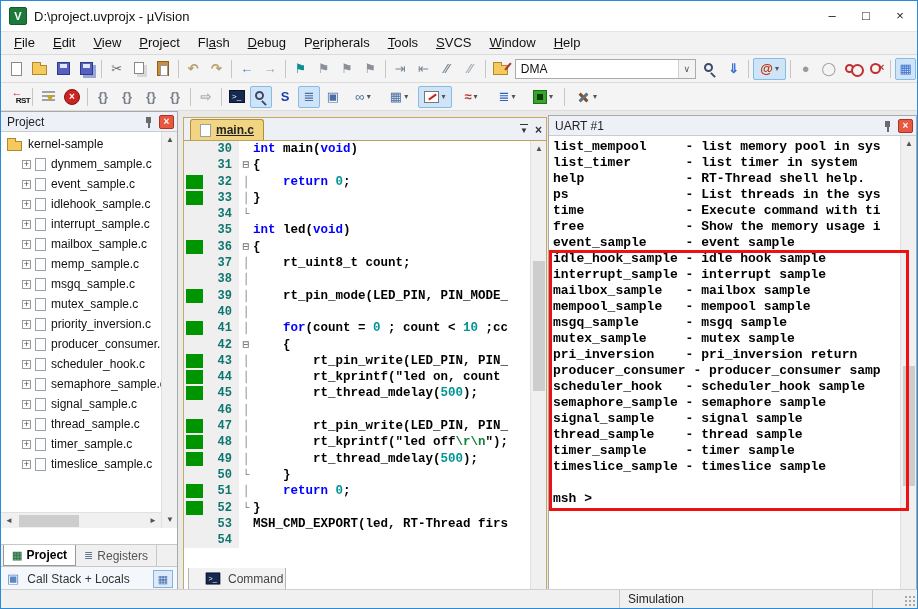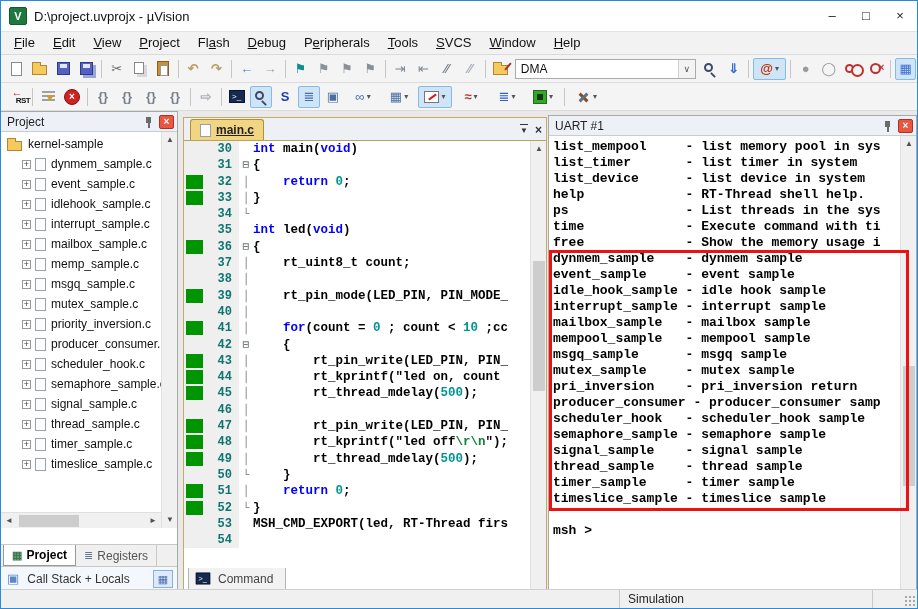--- a/index.html
+++ b/index.html
@@ -130,21 +130,21 @@
   .cmargin { width:21px; background:#efefef; flex:none; }
   .gblock { display:block; width:17px; height:14px; margin:1px 2px; background:#009400; }
   .cnum { width:34px; background:#efefef; color:#0f766e; text-align:right; padding-right:7px; flex:none; font-size:12px; }
   .cfold { width:14px; color:#707a70; text-align:center; font-size:11px; flex:none; }
   .ctext { white-space:pre; }
   .seg-p { color:#000; } .seg-k { color:#0000ff; } .seg-n { color:#009494; } .seg-e { color:#15803d;font-family:Liberation Mono, monospace; }
 
   .e-vscroll { position:absolute; right:0; top:23px; width:16px; bottom:16px; background:#f0f0f0; border-left:1px solid #e0e0e0; }
   .e-vscroll .ar { position:absolute; width:16px; height:16px; line-height:16px; }
 
-  .cmdtab { position:absolute; left:187px; top:457px; height:22px; width:98px; background:#f2f2f2; border:1px solid #b5b5b5; border-top:none; display:flex; align-items:center; padding-left:6px; font-size:12px; color:#444; }
+  .cmdtab { position:absolute; left:187px; top:457px; height:22px; width:98px; background:#f2f2f2; border:1px solid #b5b5b5; border-top:none; display:flex; align-items:center; padding-left:16px; font-size:12px; color:#444; }
   .cmdtab span.lbl { margin-left:7px; }
 
   
   .uart-panel { left:547px; top:4px; width:369px; height:552px; }
   .uart-content { position:absolute; left:0; top:20px; right:16px; bottom:16px; overflow:hidden; background:#fff; padding:3px 0 0 4px;
                   font-family:"Liberation Mono","DejaVu Sans Mono",monospace; font-size:13px; font-weight:bold; color:#000; }
   .uline { height:16px; line-height:16px; white-space:pre; }
   .u-vscroll { right:0; top:20px; width:16px; bottom:16px; border-left:1px solid #e0e0e0; }
   .u-vscroll .ar { position:absolute; width:16px; height:16px; line-height:16px; }
 
@@ -685,26 +685,24 @@
 
     <div class="panel uart-panel">
       <div class="phead">
         <span class="ptitle">UART #1</span>
         <span class="shape s-pin"></span>
         <span class="x-btn"></span>
       </div>
       <div class="uart-content" id="uart">
           <div class="uline">list_mempool     - list memory pool in sys</div>
           <div class="uline">list_timer       - list timer in system</div>
-          <div class="uline">list_device      - list device in system</div>
           <div class="uline">help             - RT-Thread shell help.</div>
           <div class="uline">ps               - List threads in the sys</div>
           <div class="uline">time             - Execute command with ti</div>
           <div class="uline">free             - Show the memory usage i</div>
-          <div class="uline">dynmem_sample    - dynmem sample</div>
           <div class="uline">event_sample     - event sample</div>
           <div class="uline">idle_hook_sample - idle hook sample</div>
           <div class="uline">interrupt_sample - interrupt sample</div>
           <div class="uline">mailbox_sample   - mailbox sample</div>
           <div class="uline">mempool_sample   - mempool sample</div>
           <div class="uline">msgq_sample      - msgq sample</div>
           <div class="uline">mutex_sample     - mutex sample</div>
           <div class="uline">pri_inversion    - pri_inversion return</div>
           <div class="uline">producer_consumer - producer_consumer samp</div>
           <div class="uline">scheduler_hook   - scheduler_hook sample</div>

